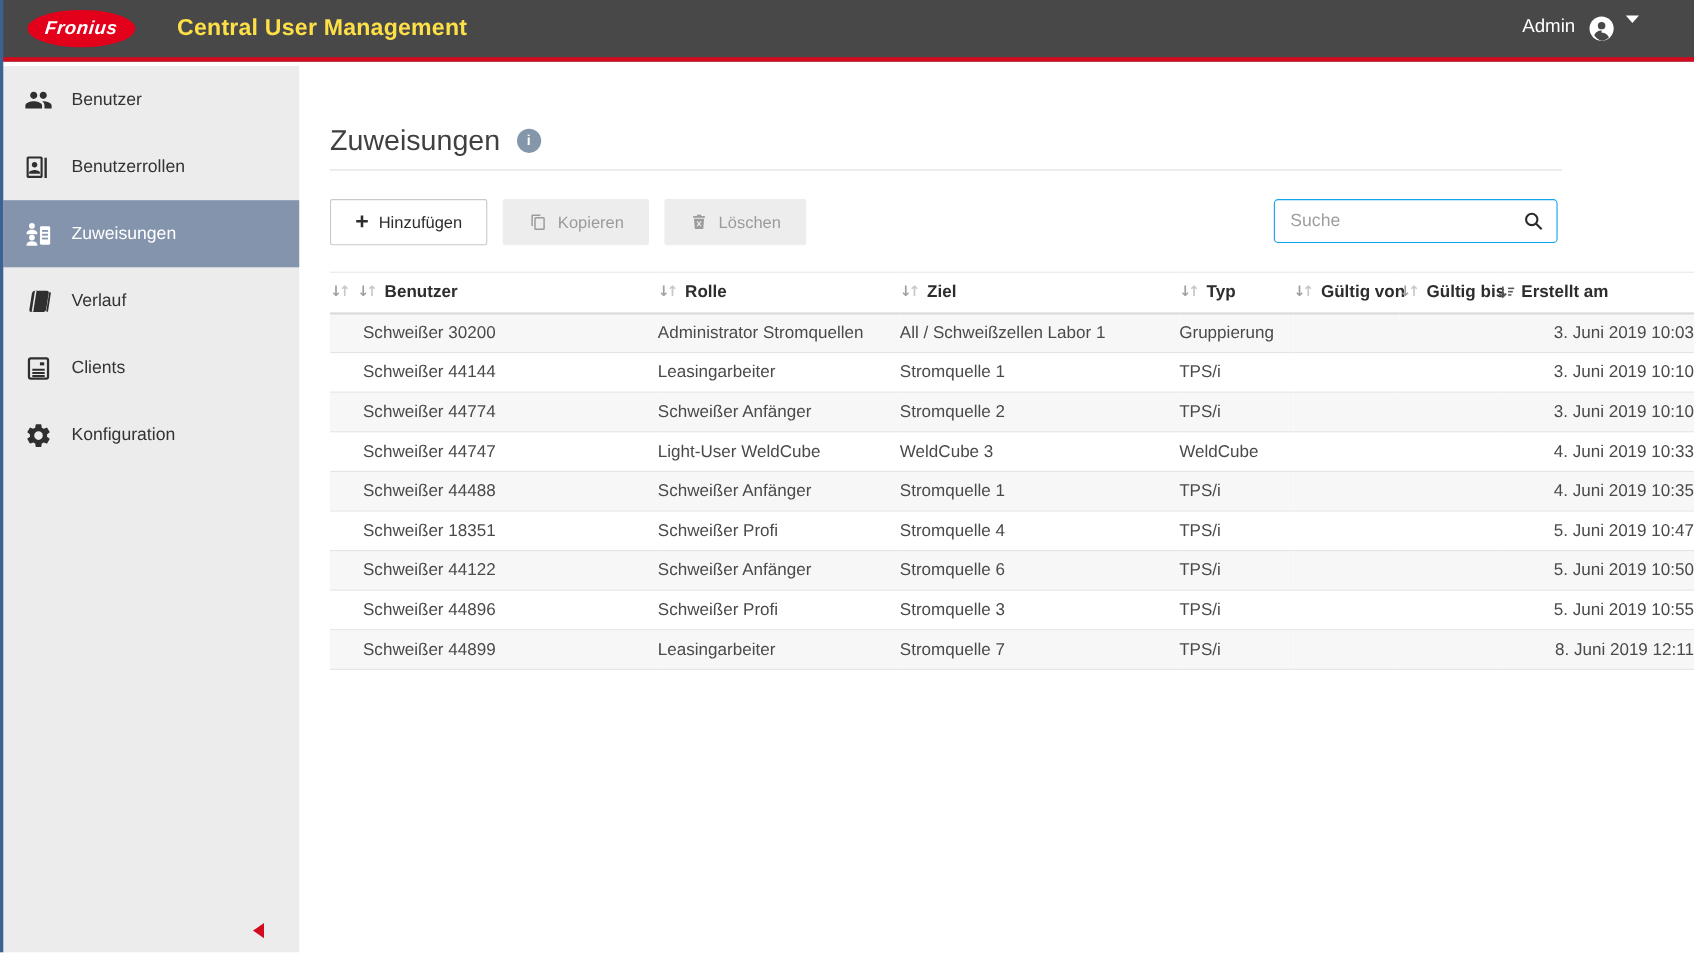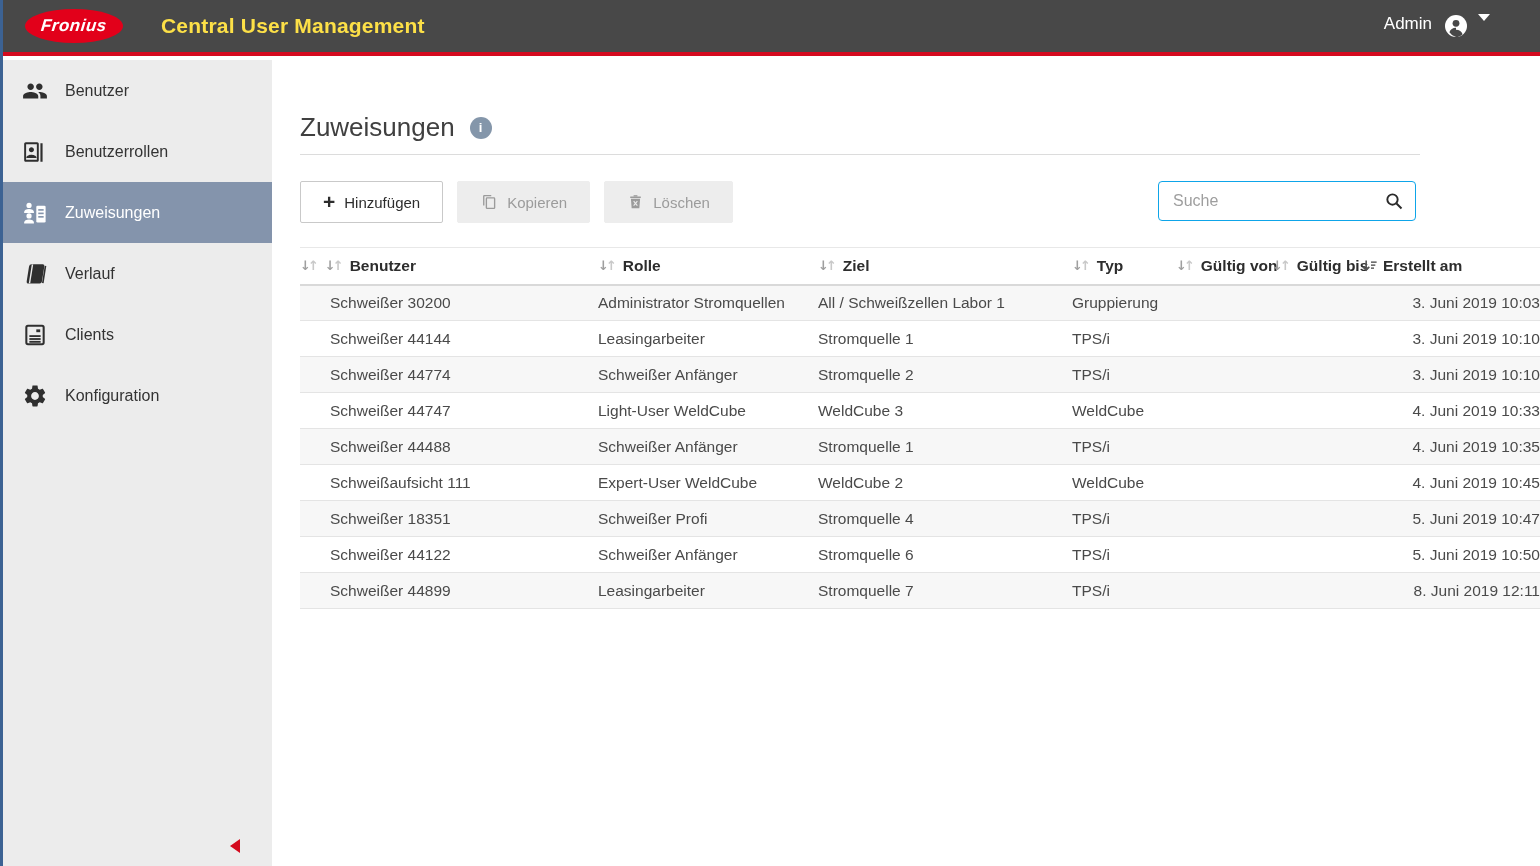--- a/index.html
+++ b/index.html
@@ -335,47 +335,47 @@
           <tr>
             <td class="c0">Schweißer 44488</td>
             <td class="c1">Schweißer Anfänger</td>
             <td class="c2">Stromquelle 1</td>
             <td class="c3">TPS/i</td>
             <td class="c4"></td>
             <td class="c5"></td>
             <td class="c6">4. Juni 2019 10:35</td>
           </tr>
           <tr>
-            <td class="c0">Schweißaufsicht 111</td>
-            <td class="c1">Expert-User WeldCube</td>
-            <td class="c2">WeldCube 2</td>
-            <td class="c3">WeldCube</td>
-            <td class="c4"></td>
-            <td class="c5"></td>
-            <td class="c6">4. Juni 2019 10:45</td>
-          </tr>
-          <tr>
             <td class="c0">Schweißer 18351</td>
             <td class="c1">Schweißer Profi</td>
             <td class="c2">Stromquelle 4</td>
             <td class="c3">TPS/i</td>
             <td class="c4"></td>
             <td class="c5"></td>
             <td class="c6">5. Juni 2019 10:47</td>
           </tr>
           <tr>
             <td class="c0">Schweißer 44122</td>
             <td class="c1">Schweißer Anfänger</td>
             <td class="c2">Stromquelle 6</td>
             <td class="c3">TPS/i</td>
             <td class="c4"></td>
             <td class="c5"></td>
             <td class="c6">5. Juni 2019 10:50</td>
           </tr>
           <tr>
+            <td class="c0">Schweißer 44896</td>
+            <td class="c1">Schweißer Profi</td>
+            <td class="c2">Stromquelle 3</td>
+            <td class="c3">TPS/i</td>
+            <td class="c4"></td>
+            <td class="c5"></td>
+            <td class="c6">5. Juni 2019 10:55</td>
+          </tr>
+          <tr>
             <td class="c0">Schweißer 44899</td>
             <td class="c1">Leasingarbeiter</td>
             <td class="c2">Stromquelle 7</td>
             <td class="c3">TPS/i</td>
             <td class="c4"></td>
             <td class="c5"></td>
             <td class="c6">8. Juni 2019 12:11</td>
           </tr>
         </tbody>
     </table>

